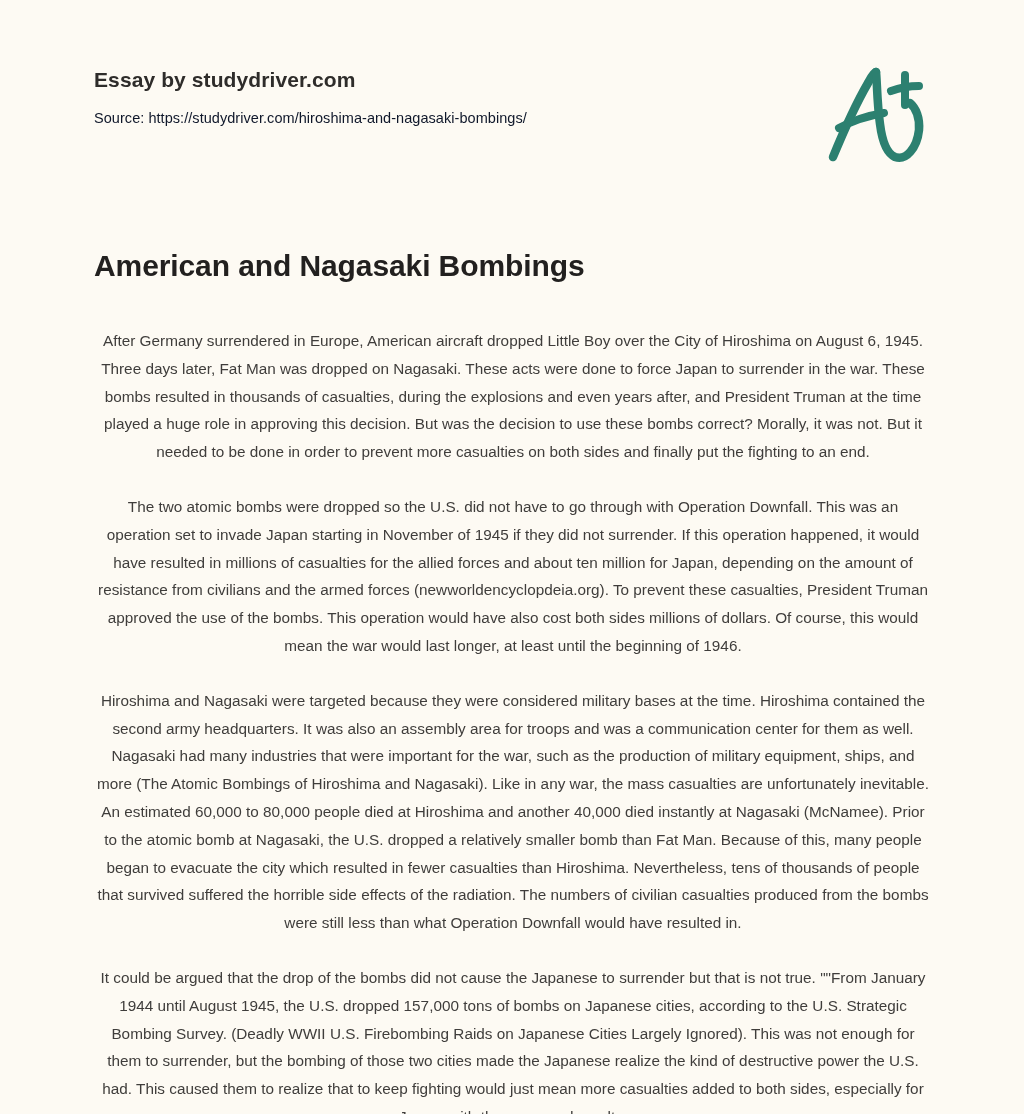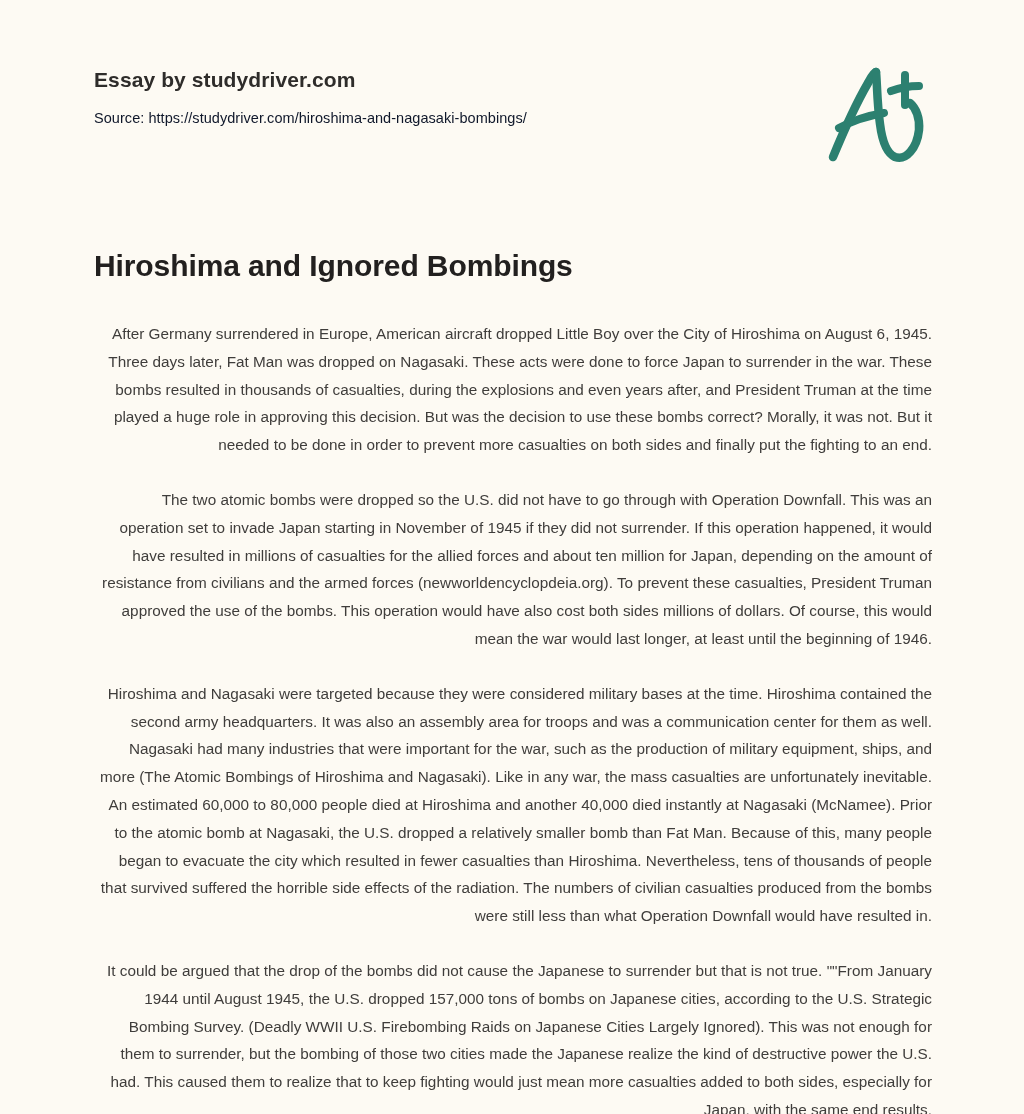--- a/index.html
+++ b/index.html
@@ -89,25 +89,25 @@
 
   
   .article {
     position: absolute;
     left: 94px;
     top: 316px;
     width: 838px;
   }
 
   .article p {
-    margin: 4px 0 27px 0;
+    margin: 11px 0 27px 0;
     font-size: 15.3px;
     line-height: 27.8px;
     color: #3f3d3b;
-    text-align: right;
+    text-align: center;
     letter-spacing: 0.01px;
   }
   .article p:last-child {
     margin-bottom: 0;
   }
 </style>
 </head>
 <body>
 
 <div class="page">
@@ -130,21 +130,21 @@
 
         <path d="M21 70 C 32 64, 48 58, 66 55" stroke-width="8"></path>
 
         <path d="M73 33 C 81 30, 92 28, 101 28" stroke-width="8"></path>
 
         <path d="M87 17 C 87 26, 87 38, 87 47" stroke-width="8"></path>
       </g>
     </svg>
   </div>
 
-  <h1 class="doc-title">Hiroshima and Ignored Bombings</h1>
+  <h1 class="doc-title">American and Nagasaki Bombings</h1>
 
   <div class="article">
     <p>After Germany surrendered in Europe, American aircraft dropped Little Boy over the City of Hiroshima on August 6, 1945. Three days later, Fat Man was dropped on Nagasaki. These acts were done to force Japan to surrender in the war. These bombs resulted in thousands of casualties, during the explosions and even years after, and President Truman at the time played a huge role in approving this decision. But was the decision to use these bombs correct? Morally, it was not. But it needed to be done in order to prevent more casualties on both sides and finally put the fighting to an end.</p>
     <p>The two atomic bombs were dropped so the U.S. did not have to go through with Operation Downfall. This was an operation set to invade Japan starting in November of 1945 if they did not surrender. If this operation happened, it would have resulted in millions of casualties for the allied forces and about ten million for Japan, depending on the amount of resistance from civilians and the armed forces (newworldencyclopdeia.org). To prevent these casualties, President Truman approved the use of the bombs. This operation would have also cost both sides millions of dollars. Of course, this would mean the war would last longer, at least until the beginning of 1946.</p>
     <p>Hiroshima and Nagasaki were targeted because they were considered military bases at the time. Hiroshima contained the second army headquarters. It was also an assembly area for troops and was a communication center for them as well. Nagasaki had many industries that were important for the war, such as the production of military equipment, ships, and more (The Atomic Bombings of Hiroshima and Nagasaki). Like in any war, the mass casualties are unfortunately inevitable. An estimated 60,000 to 80,000 people died at Hiroshima and another 40,000 died instantly at Nagasaki (McNamee). Prior to the atomic bomb at Nagasaki, the U.S. dropped a relatively smaller bomb than Fat Man. Because of this, many people began to evacuate the city which resulted in fewer casualties than Hiroshima. Nevertheless, tens of thousands of people that survived suffered the horrible side effects of the radiation. The numbers of civilian casualties produced from the bombs were still less than what Operation Downfall would have resulted in.</p>
     <p>It could be argued that the drop of the bombs did not cause the Japanese to surrender but that is not true. ""From January 1944 until August 1945, the U.S. dropped 157,000 tons of bombs on Japanese cities, according to the U.S. Strategic Bombing Survey. (Deadly WWII U.S. Firebombing Raids on Japanese Cities Largely Ignored). This was not enough for them to surrender, but the bombing of those two cities made the Japanese realize the kind of destructive power the U.S. had. This caused them to realize that to keep fighting would just mean more casualties added to both sides, especially for Japan, with the same end results.</p>
 
   </div>
 
 </div>

